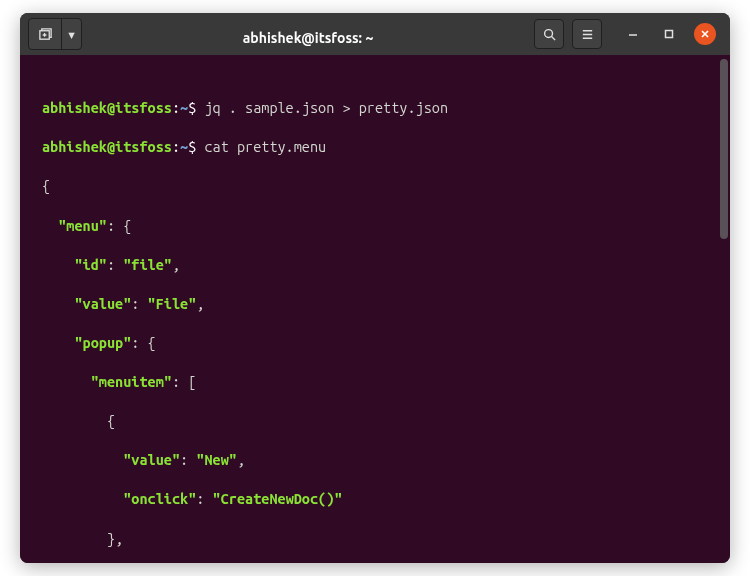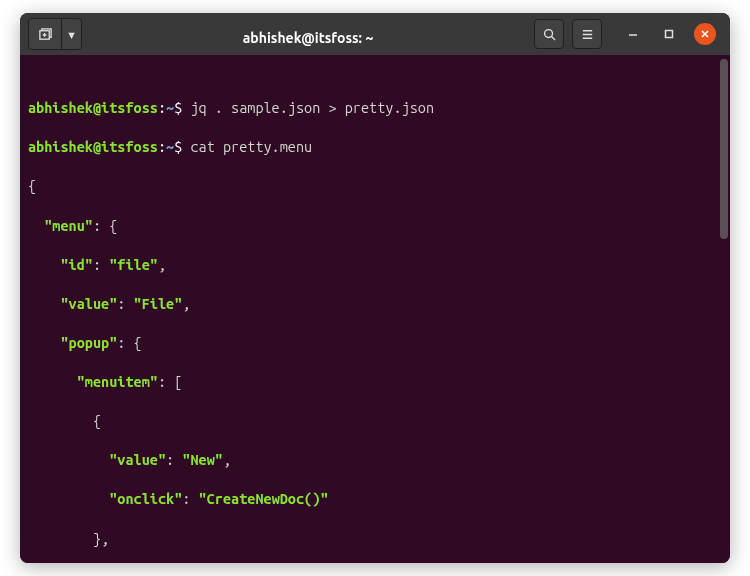--- a/index.html
+++ b/index.html
@@ -96,21 +96,21 @@
       color: #e0e0e0;
       border-radius: 50%;
     }
     .win-ctrl.close {
       background: #e95420;
       color: #ffffff;
     }
     .terminal-body {
       flex: 1;
       background: #300a24;
-      padding: 4px 8px;
+      padding: 4px 22px;
       color: #d3d7cf;
       font-size: 14.5px;
       line-height: 1.35;
       overflow: hidden;
       position: relative;
       white-space: pre;
     }
     .scrollbar {
       position: absolute;
       right: 2px;

